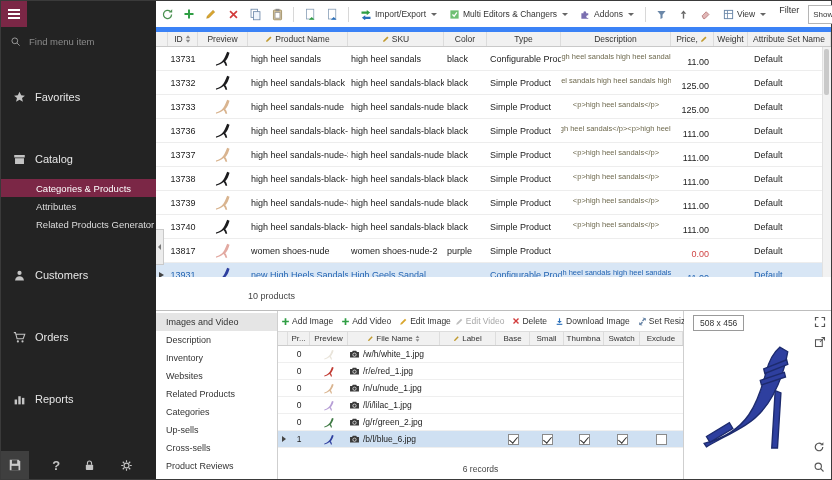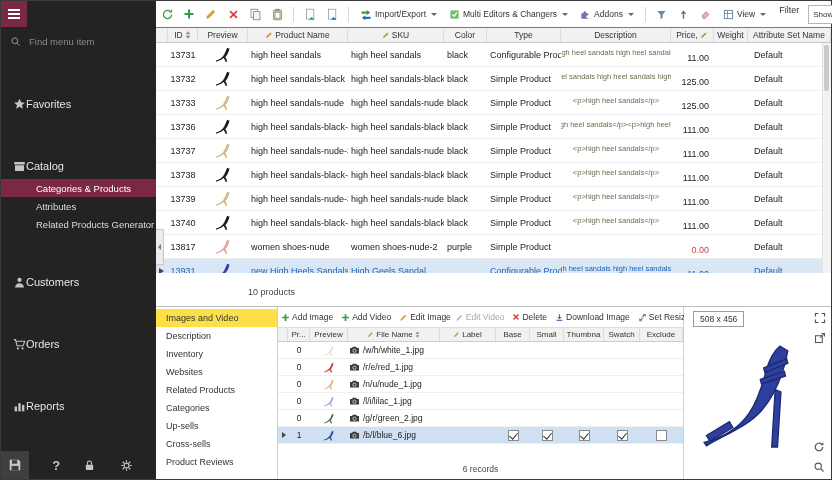--- a/index.html
+++ b/index.html
@@ -7,32 +7,32 @@
   .app{display:flex;width:832px;height:480px;box-sizing:border-box;border:1px solid #3a3a3a;position:relative;background:#fff;}
 
   
   .sidebar{width:155px;flex:none;background:#232323;position:relative;box-sizing:border-box;}
   .burger{width:26px;height:26px;background:#7b2746;display:flex;align-items:center;justify-content:center;cursor:pointer;}
   .burger-lines{width:12px;height:2px;background:#fff;box-shadow:0 4px 0 #fff,0 -4px 0 #fff;display:block;}
   .menu-search{display:flex;align-items:center;gap:6px;height:28px;padding:0 9px;}
   .menu-search-input{background:transparent;border:none;outline:none;color:#bbb;font-size:9.5px;width:100%;font-family:"Liberation Sans",sans-serif;}
   .menu-search-input::placeholder{color:#8a8a8a;}
   .nav{margin-top:3px;}
-  .nav-item{display:flex;align-items:center;height:26px;padding:0 12px;color:#e6e6e6;font-size:11px;cursor:pointer;margin-top:36px;}
+  .nav-item{display:flex;align-items:flex-start;gap:9px;height:26px;padding:0 12px;color:#e6e6e6;font-size:11px;cursor:pointer;margin-top:36px;}
   .nav-item svg{flex:none;}
   .nav-sub{height:18px;display:flex;align-items:center;padding-left:35px;font-size:9.5px;color:#dcdcdc;cursor:pointer;}
   .nav-sub.active{background:#7b2746;color:#fff;}
   .sidebar-bottom{position:absolute;bottom:0;left:0;right:0;height:28px;display:flex;align-items:center;background:#232323;}
   .sb-box{width:28px;height:28px;background:#3f3f3f;display:flex;align-items:center;justify-content:center;cursor:pointer;}
   .sb-rest{flex:1;display:flex;justify-content:space-evenly;align-items:center;}
   .q-mark{color:#c4c4c4;font-size:13px;font-weight:bold;cursor:pointer;}
 
   
   .main{flex:1;display:flex;flex-direction:column;background:#fff;min-width:0;position:relative;}
-  .topbar{height:26px;border-bottom:1px solid #3b82f6;display:flex;align-items:center;padding:0 3px;gap:6px;flex:none;}
+  .topbar{height:26px;border-bottom:5px solid #3b82f6;display:flex;align-items:center;padding:0 3px;gap:6px;flex:none;}
   .tbi{width:16px;height:20px;display:flex;align-items:center;justify-content:center;cursor:pointer;flex:none;}
   .tsep{width:1px;height:15px;background:#d8d8d8;margin:0 2px;flex:none;}
   .tb-btn{display:flex;align-items:center;gap:3px;height:20px;padding:0 3px;font-size:8.5px;color:#333;cursor:pointer;white-space:nowrap;flex:none;}
   .caret{width:0;height:0;border-left:3px solid transparent;border-right:3px solid transparent;border-top:3.5px solid #666;margin-left:2px;flex:none;}
   .filter-lbl{font-size:9px;color:#333;margin:0 3px 9px 4px;flex:none;}
   .dd{display:flex;align-items:center;justify-content:space-between;border:1px solid #b5b5b5;height:17px;padding:0 3px 0 4px;font-size:8px;color:#333;width:148px;background:#fff;cursor:pointer;white-space:nowrap;overflow:hidden;flex:none;}
 
   
   .pg-cols{display:grid;grid-template-columns:12px 30px 50px 100px 96px 43px 74px 110px 43px 34px 1fr;}
   .grid-head{height:14px;background:#f1f1f1;border-bottom:1px solid #c9c9c9;font-size:8.5px;color:#333;flex:none;}
@@ -51,21 +51,21 @@
   .row-marker{display:block;}
   .g-row.selected .row-marker{width:0;height:0;border-top:3.5px solid transparent;border-bottom:3.5px solid transparent;border-left:5px solid #444;margin-left:3px;}
   .vscroll{position:absolute;top:0;right:0;bottom:0;width:8px;background:#f2f2f2;border-left:1px solid #e2e2e2;cursor:pointer;}
   .vthumb{position:absolute;top:2px;left:1px;width:5px;height:46px;background:#c9c9c9;border-radius:2px;cursor:pointer;}
   .grid-status{height:33px;font-size:9px;color:#444;padding:14px 12px 0 92px;box-sizing:border-box;flex:none;}
 
   
   .bottom{flex:1;display:flex;border-top:1px solid #bdbdbd;min-height:0;}
   .dtabs{width:122px;border-right:1px solid #cfcfcf;padding-top:2px;box-sizing:border-box;flex:none;}
   .dtab{height:18px;display:flex;align-items:center;padding-left:10px;font-size:9px;color:#333;cursor:pointer;}
-  .dtab.active{background:#fde047;}
+  .dtab.active{background:#e5e5e5;}
   .images-panel{width:406px;flex:none;display:flex;flex-direction:column;border-right:1px solid #cfcfcf;box-sizing:border-box;min-height:0;}
   .itoolbar{height:20px;display:flex;align-items:center;gap:2px;padding:0 2px;border-bottom:1px solid #ddd;font-size:8.5px;color:#333;white-space:nowrap;flex:none;}
   .itb{display:flex;align-items:center;gap:2px;cursor:pointer;padding:0 1px;}
   .itb.disabled{color:#a8a8a8;}
   .isep{width:1px;height:12px;background:#ddd;margin:0 1px;}
   .ig-cols{display:grid;grid-template-columns:10px 22px 38px 92px 56px 34px 34px 40px 36px 1fr;}
   .ig-head{height:13px;background:#f1f1f1;border-bottom:1px solid #ccc;font-size:8px;color:#333;flex:none;}
   .ig-head .hc{display:flex;align-items:center;justify-content:center;gap:2px;border-right:1px solid #ddd;overflow:hidden;white-space:nowrap;cursor:pointer;}
   .i-row{height:16px;border-bottom:1px solid #efefef;font-size:8.5px;color:#222;cursor:pointer;}
   .i-row .cell{display:flex;align-items:center;justify-content:center;overflow:hidden;white-space:nowrap;}

